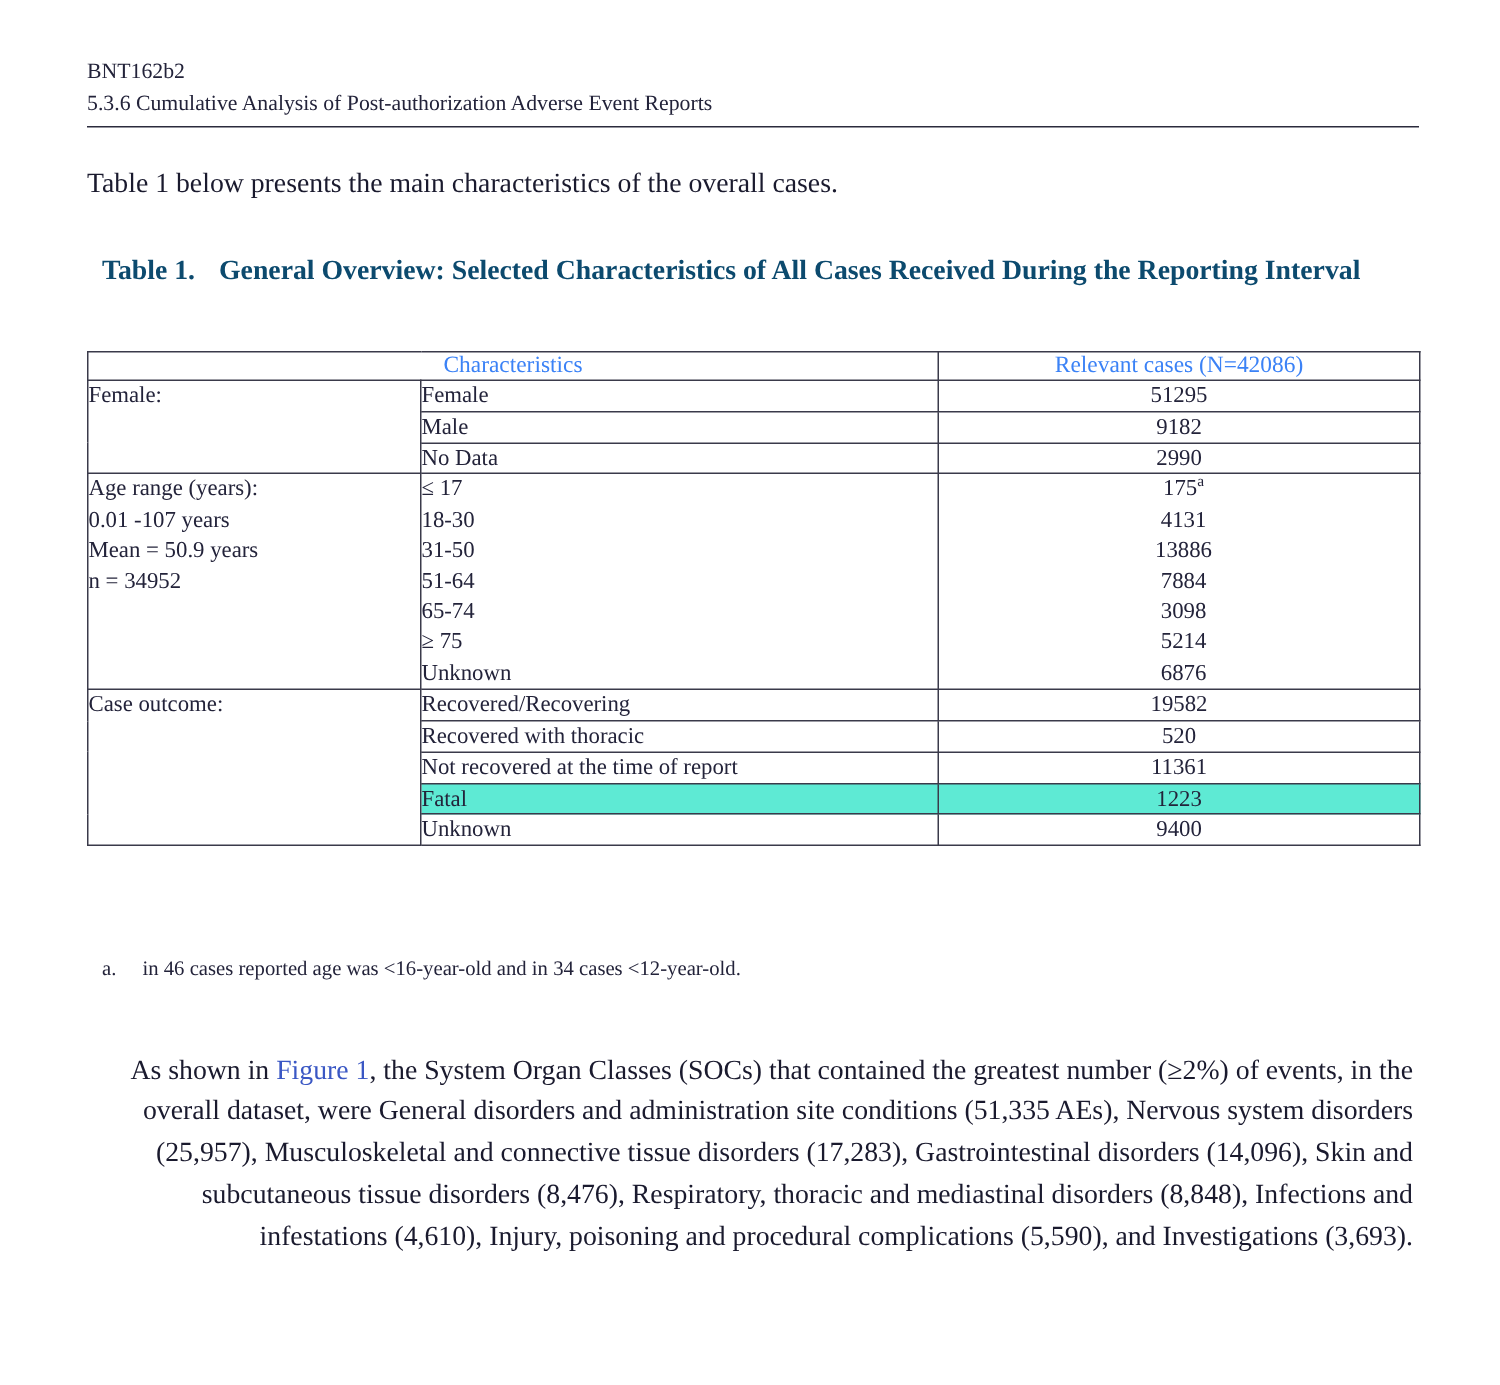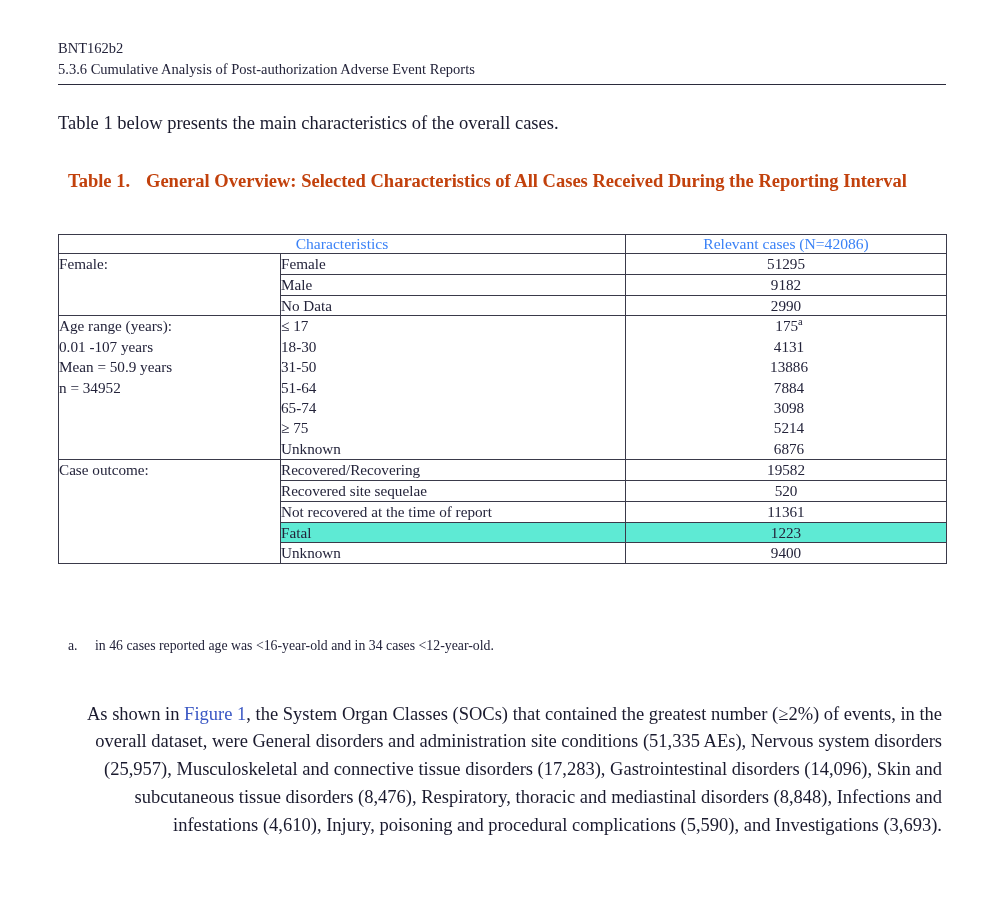--- a/index.html
+++ b/index.html
@@ -56,21 +56,21 @@
 
   
   .table-caption {
     position: absolute;
     left: 68px;
     top: 168px;
     width: 880px;
     font-size: 18.5px;
     font-weight: bold;
     line-height: 1.42;
-    color: #c2410c;
+    color: #0c4a6e;
     display: flex;
     align-items: flex-start;
   }
   .table-caption .cap-label {
     width: 78px;
     flex: 0 0 78px;
     white-space: nowrap;
   }
   .table-caption .cap-text {
     flex: 1 1 auto;
@@ -236,21 +236,21 @@
             <span class="ln">6876</span>
           </td>
         </tr>
 
         <tr>
           <td class="rowlabel" rowspan="5">Case outcome:</td>
           <td class="subrow-name">Recovered/Recovering</td>
           <td class="subrow-val">19582</td>
         </tr>
         <tr>
-          <td class="subrow-name">Recovered site sequelae</td>
+          <td class="subrow-name">Recovered with thoracic</td>
           <td class="subrow-val">520</td>
         </tr>
         <tr>
           <td class="subrow-name">Not recovered at the time of report</td>
           <td class="subrow-val">11361</td>
         </tr>
         <tr class="highlight">
           <td class="subrow-name">Fatal</td>
           <td class="subrow-val">1223</td>
         </tr>

